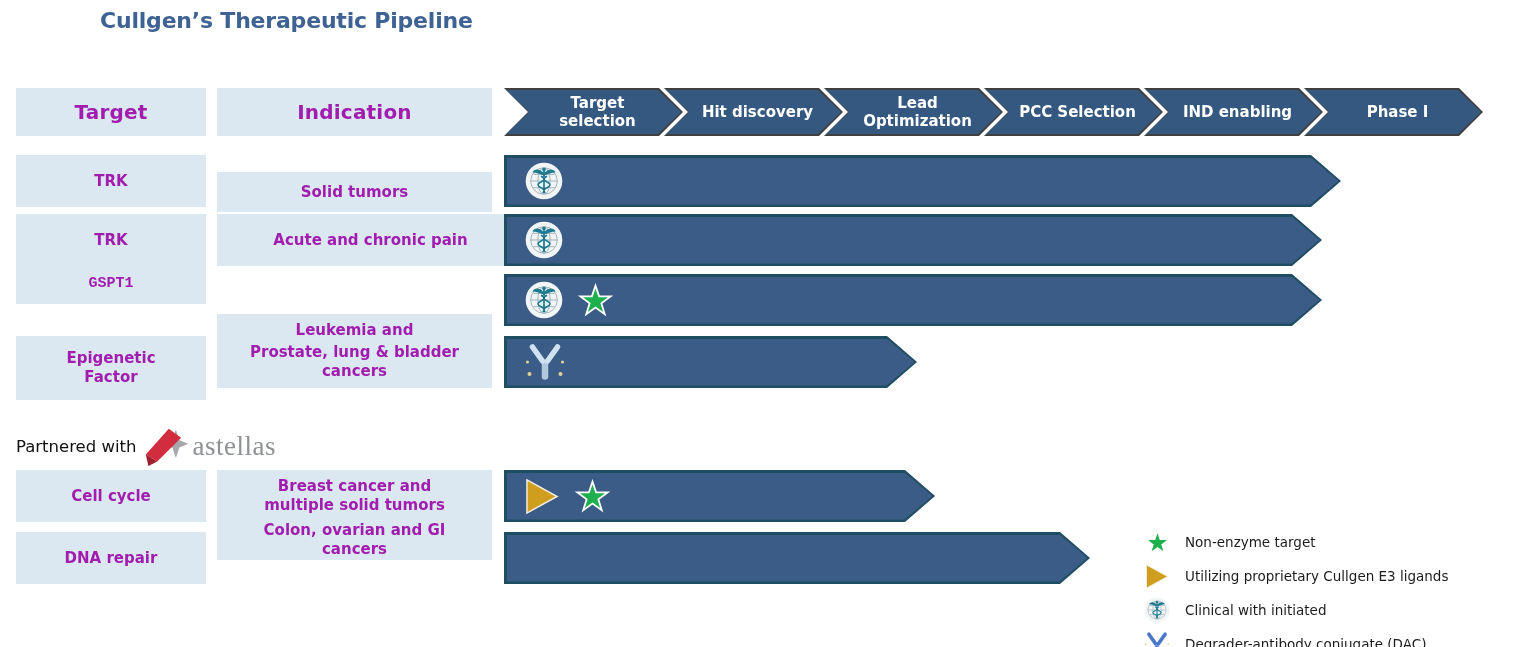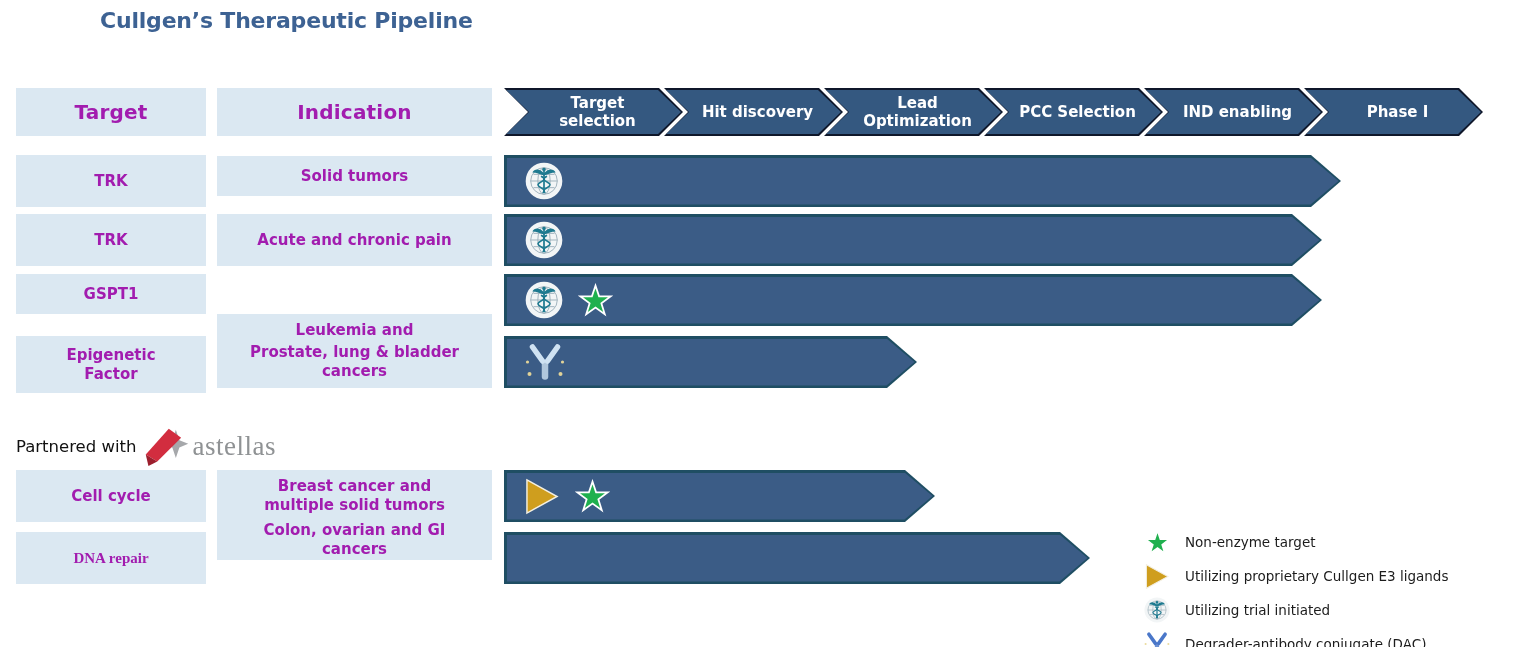--- a/index.html
+++ b/index.html
@@ -9,21 +9,21 @@
          color:#3d6293;letter-spacing:-0.2px;}
   
   .cell{position:absolute;background:#dbe8f2;display:flex;align-items:center;justify-content:center;
         text-align:center;font-weight:bold;color:#a21caf;white-space:pre-line;line-height:1.25;}
   .col-target{left:16px;width:190px;}
   .col-ind{left:217px;width:275px;}
   .hdr{font-size:20px;letter-spacing:0.2px;}
   .rowtxt{font-size:15px;}
   
   .phasebar{position:absolute;left:504px;top:88px;width:979px;height:48px;display:flex;}
-  .chev{position:relative;flex:1;margin-left:-19px;background:#0f172a;
+  .chev{position:relative;flex:1;margin-left:-19px;background:#404040;
         clip-path:polygon(24px 50%,0 0,calc(100% - 24px) 0,100% 50%,calc(100% - 24px) 100%,0 100%);}
   .chev:first-child{margin-left:0;}
   .chev-in{position:absolute;inset:2px;background:#345880;
         clip-path:polygon(23px 50%,0 0,calc(100% - 23px) 0,100% 50%,calc(100% - 23px) 100%,0 100%);
         display:flex;align-items:center;justify-content:center;text-align:center;
         color:#ffffff;font-weight:bold;font-size:15px;line-height:1.2;padding:0 22px 0 30px;}
   
   .bar{position:absolute;left:504px;height:52px;}
   .bar-out{position:absolute;inset:0;background:#1f4e63;
         clip-path:polygon(0 0,calc(100% - 30px) 0,100% 50%,calc(100% - 30px) 100%,0 100%);}
@@ -107,57 +107,57 @@
       </div>
     <div class="chev">
         <div class="chev-in">IND enabling</div>
       </div>
     <div class="chev">
         <div class="chev-in">Phase I</div>
       </div>
   </div>
 
   <div class="cell col-target rowtxt" style="top:155px;height:52px;">TRK</div>
-  <div class="cell col-ind rowtxt" style="top:156px;height:40px;">Solid tumors</div>
+  <div class="cell col-ind rowtxt" style="top:172px;height:40px;">Solid tumors</div>
   <div class="bar" style="top: 155px; width: 837px;">
     <div class="bar-out"></div>
     <div class="bar-in">
       <svg width="38" height="38">
           <use href="#sym-caduceus"></use>
         </svg>
     </div>
   </div>
 
   <div class="cell col-target rowtxt" style="top:214px;height:52px;">TRK</div>
-  <div class="cell col-ind rowtxt" style="top:214px;height:52px;">Acute and chronic pain</div>
+  <div class="cell col-ind rowtxt" style="top:214px;height:52px;padding-left:16px;">Acute and chronic pain</div>
   <div class="bar" style="top: 214px; width: 818px;">
     <div class="bar-out"></div>
     <div class="bar-in">
       <svg width="38" height="38">
           <use href="#sym-caduceus"></use>
         </svg>
     </div>
   </div>
 
-  <div class="cell col-target rowtxt" style="top:274px;height:40px;">GSPT1</div>
+  <div class="cell col-target rowtxt" style="top:264px;height:40px;font-family:Liberation Mono, monospace;">GSPT1</div>
   <div class="cell col-ind rowtxt" style="top:274px;height:52px;margin-top:40px;">Leukemia and
 MYC+ cancers</div>
   <div class="bar" style="top: 274px; width: 818px;">
     <div class="bar-out"></div>
     <div class="bar-in">
       <svg width="38" height="38">
           <use href="#sym-caduceus"></use>
         </svg>
       <svg width="35" height="35">
           <use href="#sym-star"></use>
         </svg>
     </div>
   </div>
 
-  <div class="cell col-target rowtxt" style="top:336px;height:57px;">Epigenetic
+  <div class="cell col-target rowtxt" style="top:336px;height:64px;">Epigenetic
 Factor</div>
   <div class="cell col-ind rowtxt" style="top:336px;height:52px;">Prostate, lung &amp; bladder
 cancers</div>
   <div class="bar" style="top: 336px; width: 413px;">
     <div class="bar-out"></div>
     <div class="bar-in">
       <svg width="40" height="40" style="color:#cfe2f2;">
           <use href="#sym-antibody"></use>
         </svg>
     </div>
@@ -179,21 +179,21 @@
     <div class="bar-in">
       <svg width="35" height="37">
           <use href="#sym-triangle"></use>
         </svg>
       <svg width="35" height="35">
           <use href="#sym-star"></use>
         </svg>
     </div>
   </div>
 
-  <div class="cell col-target rowtxt" style="top:532px;height:52px;font-family:Liberation Serif, serif;">DNA repair</div>
+  <div class="cell col-target rowtxt" style="top:532px;height:52px;">DNA repair</div>
   <div class="cell col-ind rowtxt" style="top:520px;height:40px;">Colon, ovarian and GI
 cancers</div>
   <div class="bar" style="top: 532px; width: 586px;">
     <div class="bar-out"></div>
     <div class="bar-in"></div>
   </div>
 
   <div class="legend">
     <div class="legend-item">
       <span class="legend-ic">
@@ -210,21 +210,21 @@
           </svg>
       </span>
       <span class="legend-label">Utilizing proprietary Cullgen E3 ligands</span>
     </div>
     <div class="legend-item">
       <span class="legend-ic">
         <svg width="26" height="26">
             <use href="#sym-caduceus"></use>
           </svg>
       </span>
-      <span class="legend-label">Utilizing trial initiated</span>
+      <span class="legend-label">Clinical with initiated</span>
     </div>
     <div class="legend-item">
       <span class="legend-ic">
         <svg width="26" height="26" style="color:#4a77c9;">
             <use href="#sym-antibody"></use>
           </svg>
       </span>
       <span class="legend-label">Degrader-antibody conjugate (DAC)</span>
     </div>
   </div>

